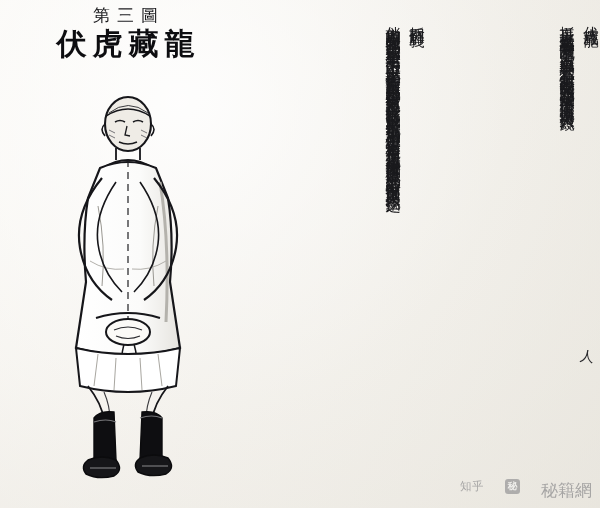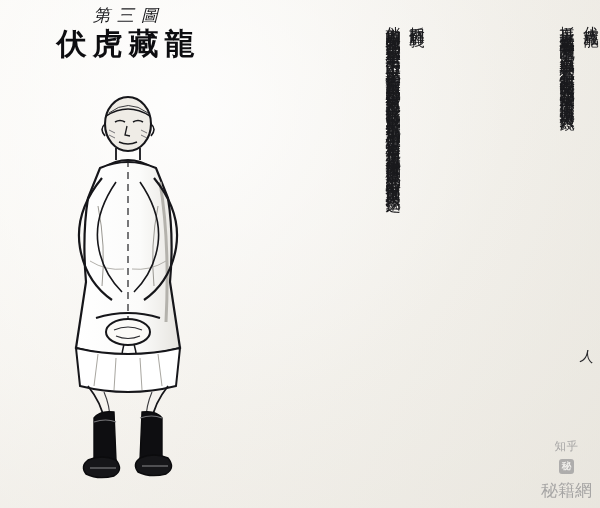--- a/index.html
+++ b/index.html
@@ -45,21 +45,20 @@
     width: 215px;
     text-align: center;
   }
   #figure-number {
     font-family: "DejaVu Serif", serif;
     font-size: 17px;
     letter-spacing: 7px;
     color: #17171a;
     line-height: 1.1;
     padding-left: 7px;
-    font-style: italic;
   }
   #figure-title {
     font-family: "DejaVu Serif", serif;
     font-weight: bold;
     font-size: 30px;
     letter-spacing: 6px;
     color: #0d0d10;
     line-height: 1.15;
     margin-top: 2px;
     padding-left: 6px;
@@ -109,24 +108,23 @@
     font-size: 14px;
     color: #2a2a2d;
     transform: rotate(8deg);
   }
   
   #watermark {
     position: absolute;
     right: 8px;
     bottom: 6px;
     display: flex;
-    align-items: center;
-    gap: 5px;
+    align-items: flex-start;
+    gap: 21px;
     opacity: 0.62;
-    flex-direction: column;
   }
   #watermark-text {
     font-family: "Liberation Sans", sans-serif;
     font-size: 11.5px;
     color: #7d7d80;
     letter-spacing: 0.5px;
   }
   #watermark-logo {
     width: 15px;
     height: 15px;

